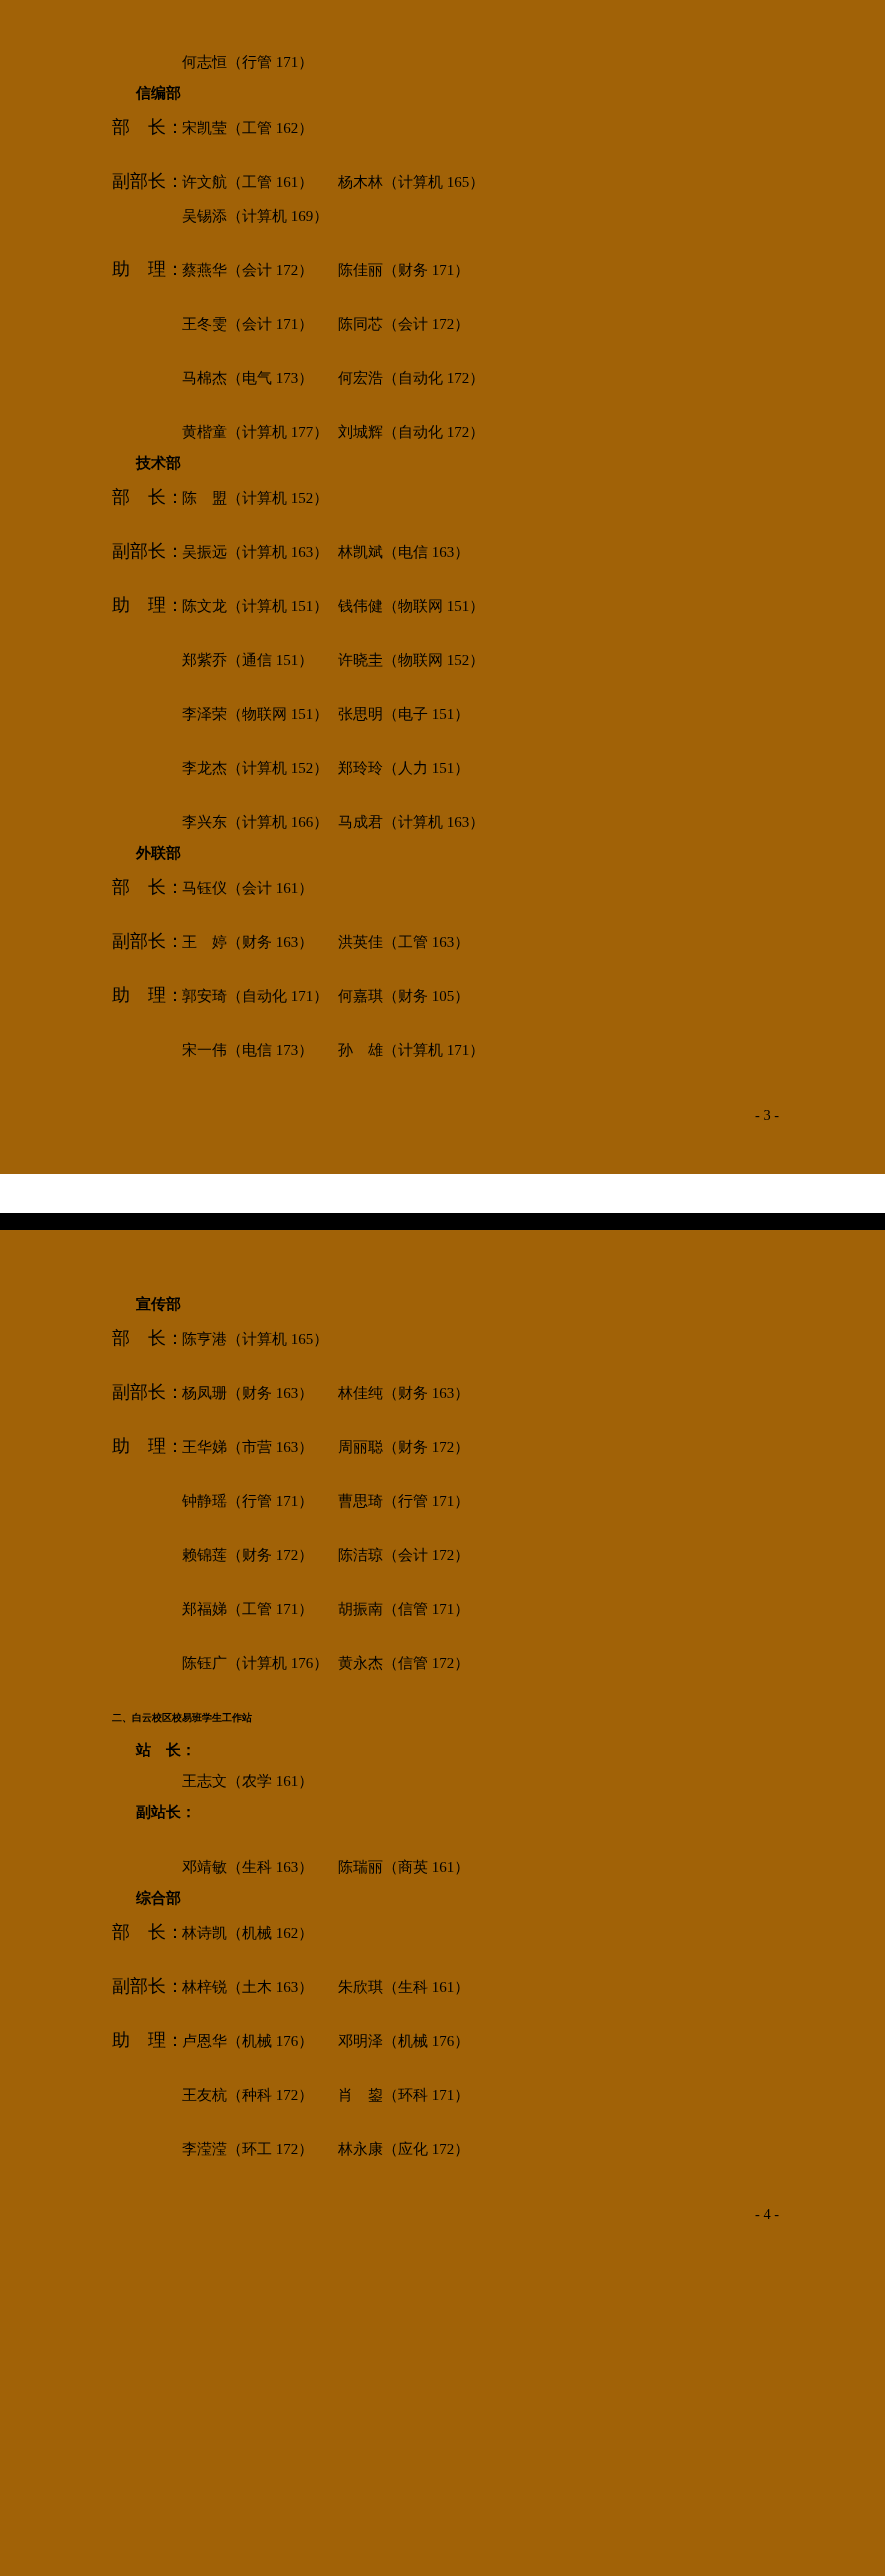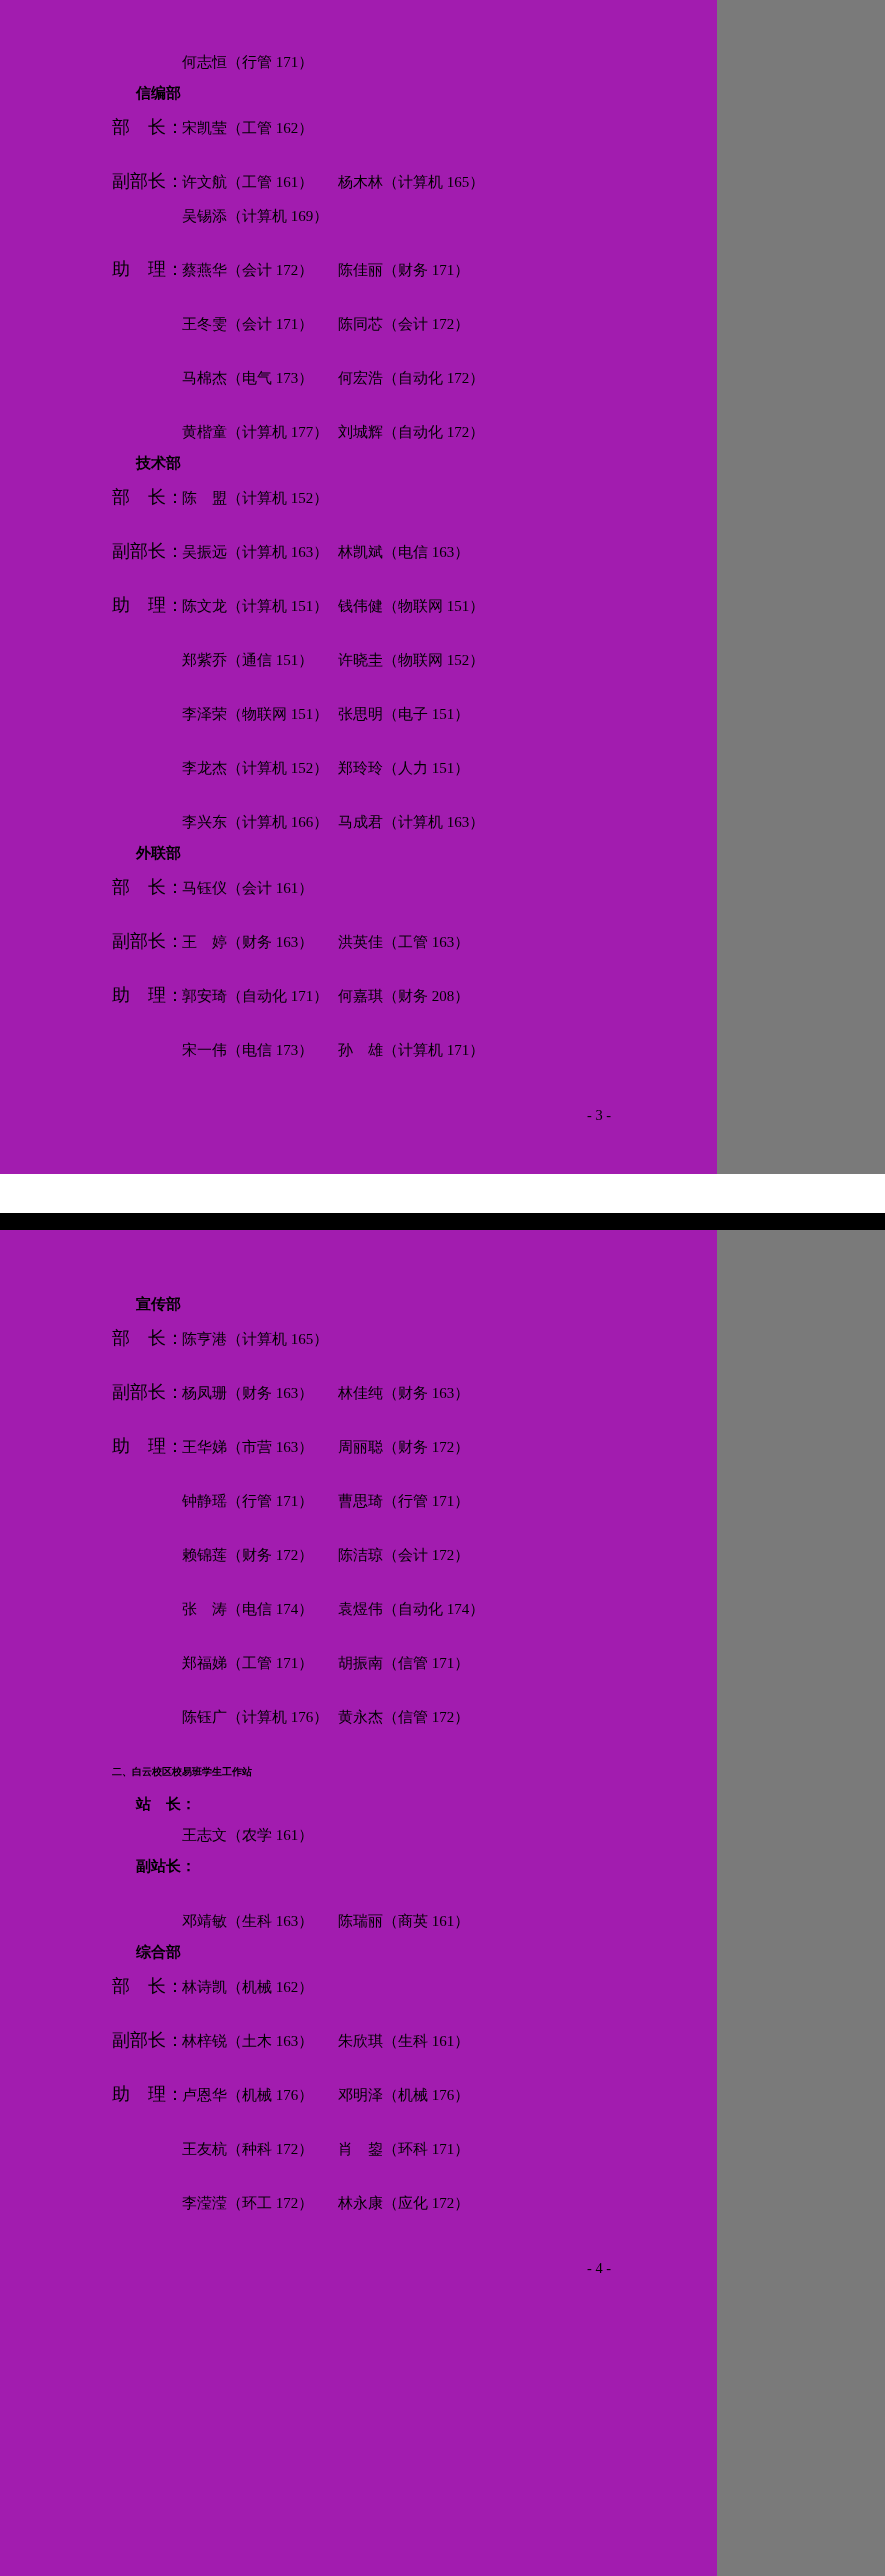--- a/index.html
+++ b/index.html
@@ -5,22 +5,22 @@
   html, body {
     margin: 0;
     padding: 0;
     background: #7a7a7a;
   }
   body {
     width: 885px;
     font-family: "Liberation Serif", "DejaVu Serif", serif;
   }
   .page {
-    width: 717px;
-    background: #a21caf;
+    width: 885px;
+    background: #a16207;
     box-sizing: border-box;
     position: relative;
   }
   .page-1 {
     height: 1174px;
     padding: 0;
   }
   .gap {
     height: 39px;
     background: #ffffff;
@@ -178,21 +178,21 @@
       <span class="col2"></span>
     </div>
     <div class="line">
       <span class="role">副部长：</span>
       <span class="col1">王　婷（财务 163）</span>
       <span class="col2">洪英佳（工管 163）</span>
     </div>
     <div class="line">
       <span class="role">助　理：</span>
       <span class="col1">郭安琦（自动化 171）</span>
-      <span class="col2">何嘉琪（财务 208）</span>
+      <span class="col2">何嘉琪（财务 105）</span>
     </div>
     <div class="line">
       <span class="role"></span>
       <span class="col1">宋一伟（电信 173）</span>
       <span class="col2">孙　雄（计算机 171）</span>
     </div>
 
   </div>
   <div class="spacer-lg"></div>
   <div class="pageno">- 3 -</div>
@@ -226,25 +226,20 @@
       <span class="col1">钟静瑶（行管 171）</span>
       <span class="col2">曹思琦（行管 171）</span>
     </div>
     <div class="line">
       <span class="role"></span>
       <span class="col1">赖锦莲（财务 172）</span>
       <span class="col2">陈洁琼（会计 172）</span>
     </div>
     <div class="line">
       <span class="role"></span>
-      <span class="col1">张　涛（电信 174）</span>
-      <span class="col2">袁煜伟（自动化 174）</span>
-    </div>
-    <div class="line">
-      <span class="role"></span>
       <span class="col1">郑福娣（工管 171）</span>
       <span class="col2">胡振南（信管 171）</span>
     </div>
     <div class="line">
       <span class="role"></span>
       <span class="col1">陈钰广（计算机 176）</span>
       <span class="col2">黄永杰（信管 172）</span>
     </div>
 
     <div class="spacer-md"></div>

